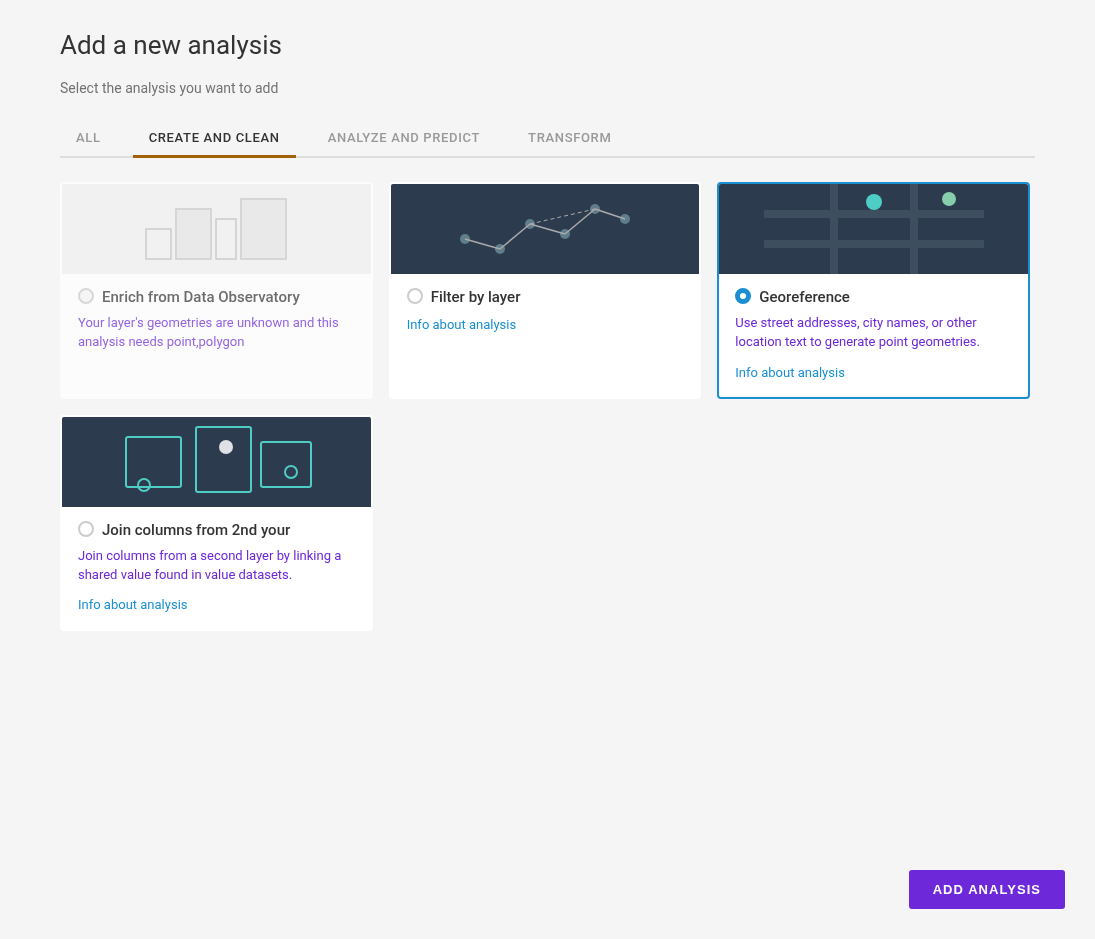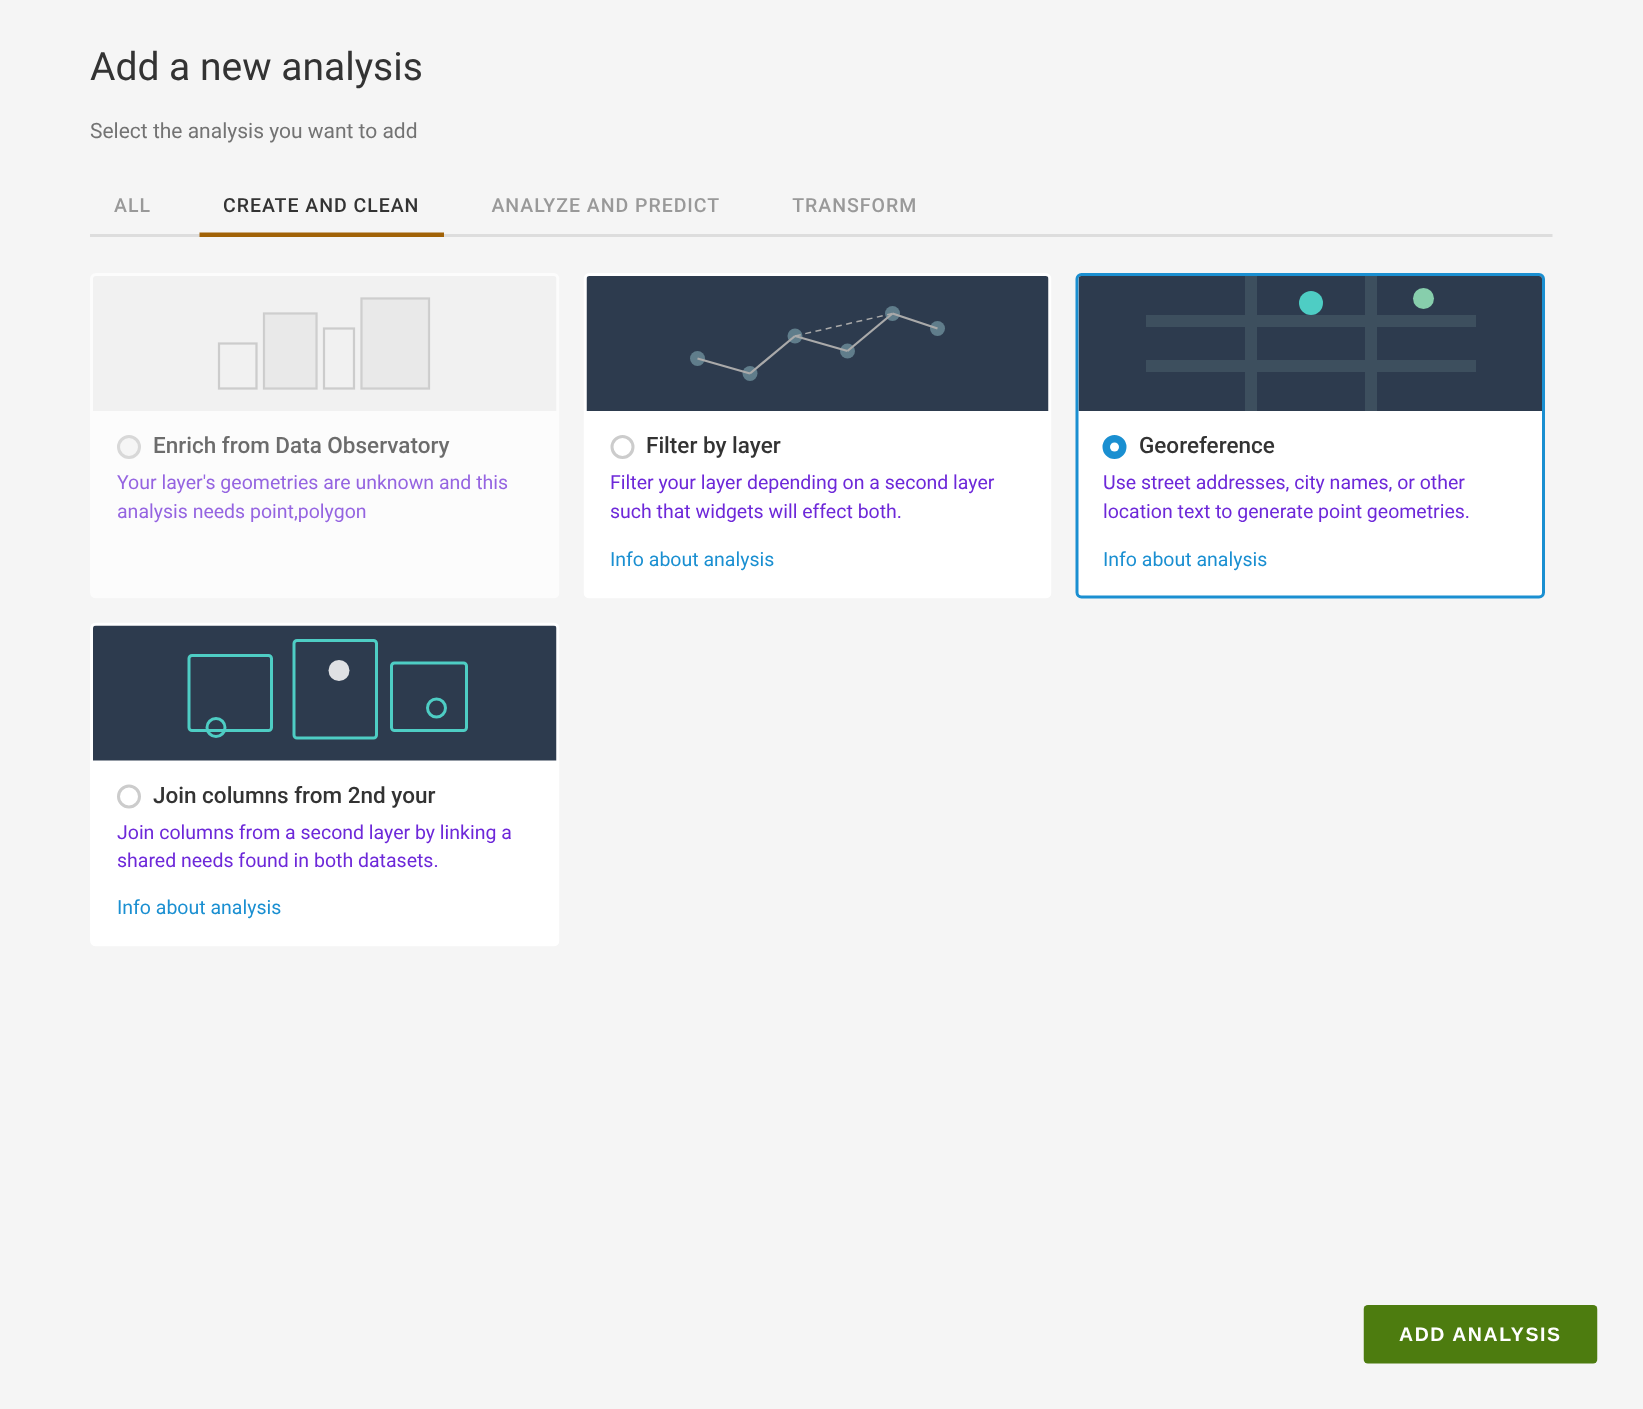--- a/index.html
+++ b/index.html
@@ -78,21 +78,21 @@
       background: #2d3b4e;
     }
     .card-image.light-bg {
       background: #f0f0f0;
     }
     .card-body {
       padding: 14px 16px 16px 16px;
     }
     .card-header {
       display: flex;
-      align-items: flex-end;
+      align-items: flex-start;
       gap: 8px;
       margin-bottom: 8px;
     }
     .card-radio {
       width: 16px;
       height: 16px;
       border-radius: 50%;
       border: 2px solid #ccc;
       flex-shrink: 0;
       display: flex;
@@ -129,21 +129,21 @@
       font-size: 13px;
       color: #1a8fd1;
       text-decoration: none;
       cursor: pointer;
     }
     
     .add-analysis-btn {
       position: fixed;
       bottom: 30px;
       right: 30px;
-      background: #4d7c0f;
+      background: #6d28d9;
       color: white;
       border: none;
       padding: 12px 24px;
       font-size: 13px;
       font-weight: 600;
       letter-spacing: 0.08em;
       border-radius: 3px;
       cursor: pointer;
       text-transform: uppercase;
     }
@@ -201,21 +201,20 @@
           <line x1="130" y1="50" x2="160" y2="25" stroke="#aaa" stroke-width="1.5"></line>
           <line x1="160" y1="25" x2="190" y2="35" stroke="#aaa" stroke-width="1.5"></line>
           <line x1="95" y1="40" x2="160" y2="25" stroke="#aaa" stroke-width="1" stroke-dasharray="4,3"></line>
         </svg>
       </div>
       <div class="card-body">
         <div class="card-header">
           <div class="card-radio"></div>
           <span class="card-title">Filter by layer</span>
         </div>
-        <p class="card-desc">Filter your layer depending on a second layer such that widgets will effect both.</p>
         <a class="card-link">Info about analysis</a>
       </div>
     </div>
 
     <div class="card selected">
       <div class="card-image dark-bg">
         <svg width="220" height="90" viewBox="0 0 220 90">
 
           <line x1="0" y1="30" x2="220" y2="30" stroke="#3d4f5e" stroke-width="8"></line>
           <line x1="0" y1="60" x2="220" y2="60" stroke="#3d4f5e" stroke-width="8"></line>
@@ -246,21 +245,21 @@
           <circle cx="120" cy="30" r="7" fill="#fff" opacity="0.85"></circle>
           <rect x="155" y="25" width="50" height="45" fill="none" stroke="#4ecdc4" stroke-width="2" rx="2"></rect>
           <circle cx="185" cy="55" r="6" fill="none" stroke="#4ecdc4" stroke-width="2"></circle>
         </svg>
       </div>
       <div class="card-body">
         <div class="card-header">
           <div class="card-radio"></div>
           <span class="card-title">Join columns from 2nd your</span>
         </div>
-        <p class="card-desc">Join columns from a second layer by linking a shared needs found in both datasets.</p>
+        <p class="card-desc">Join columns from a second layer by linking a shared value found in value datasets.</p>
         <a class="card-link">Info about analysis</a>
       </div>
     </div>
 
   </div>
 </div>
 
 <button class="add-analysis-btn">ADD ANALYSIS</button>
 
 </body></html>

